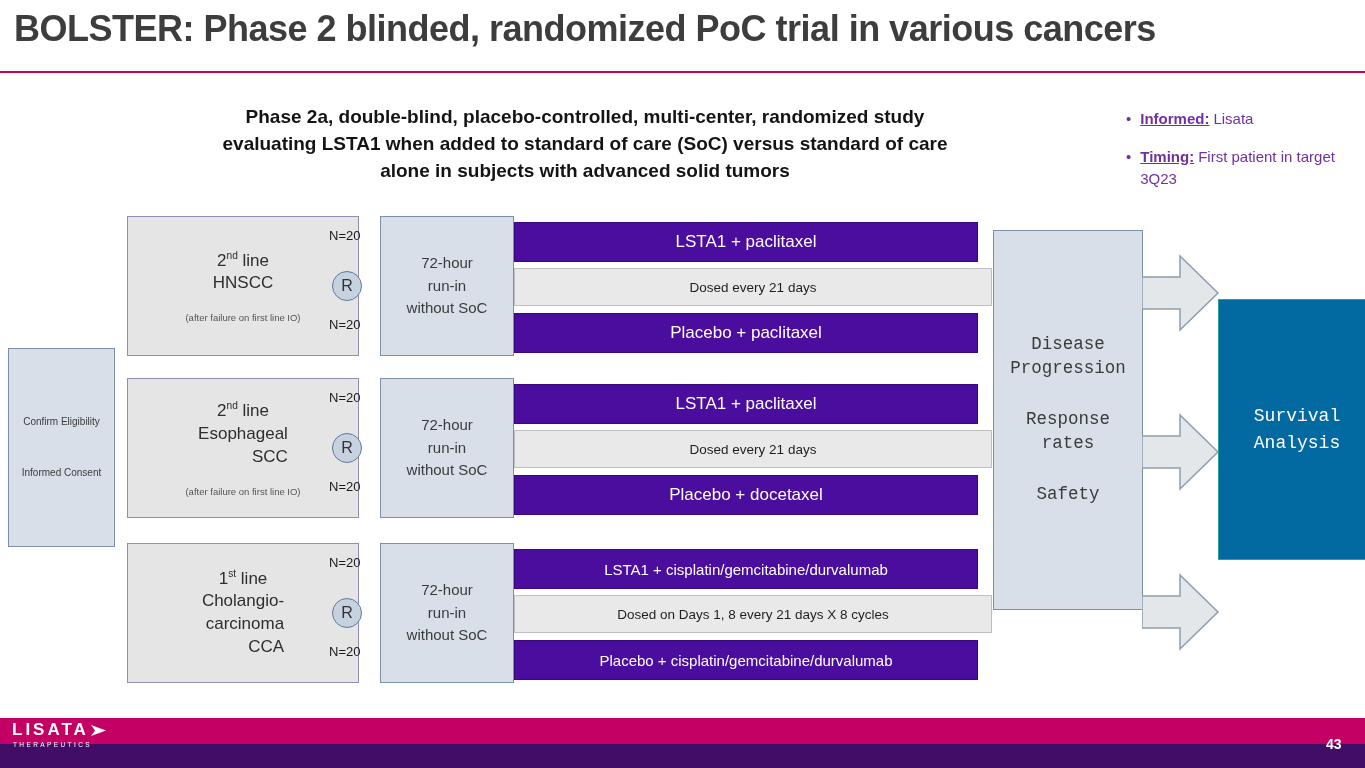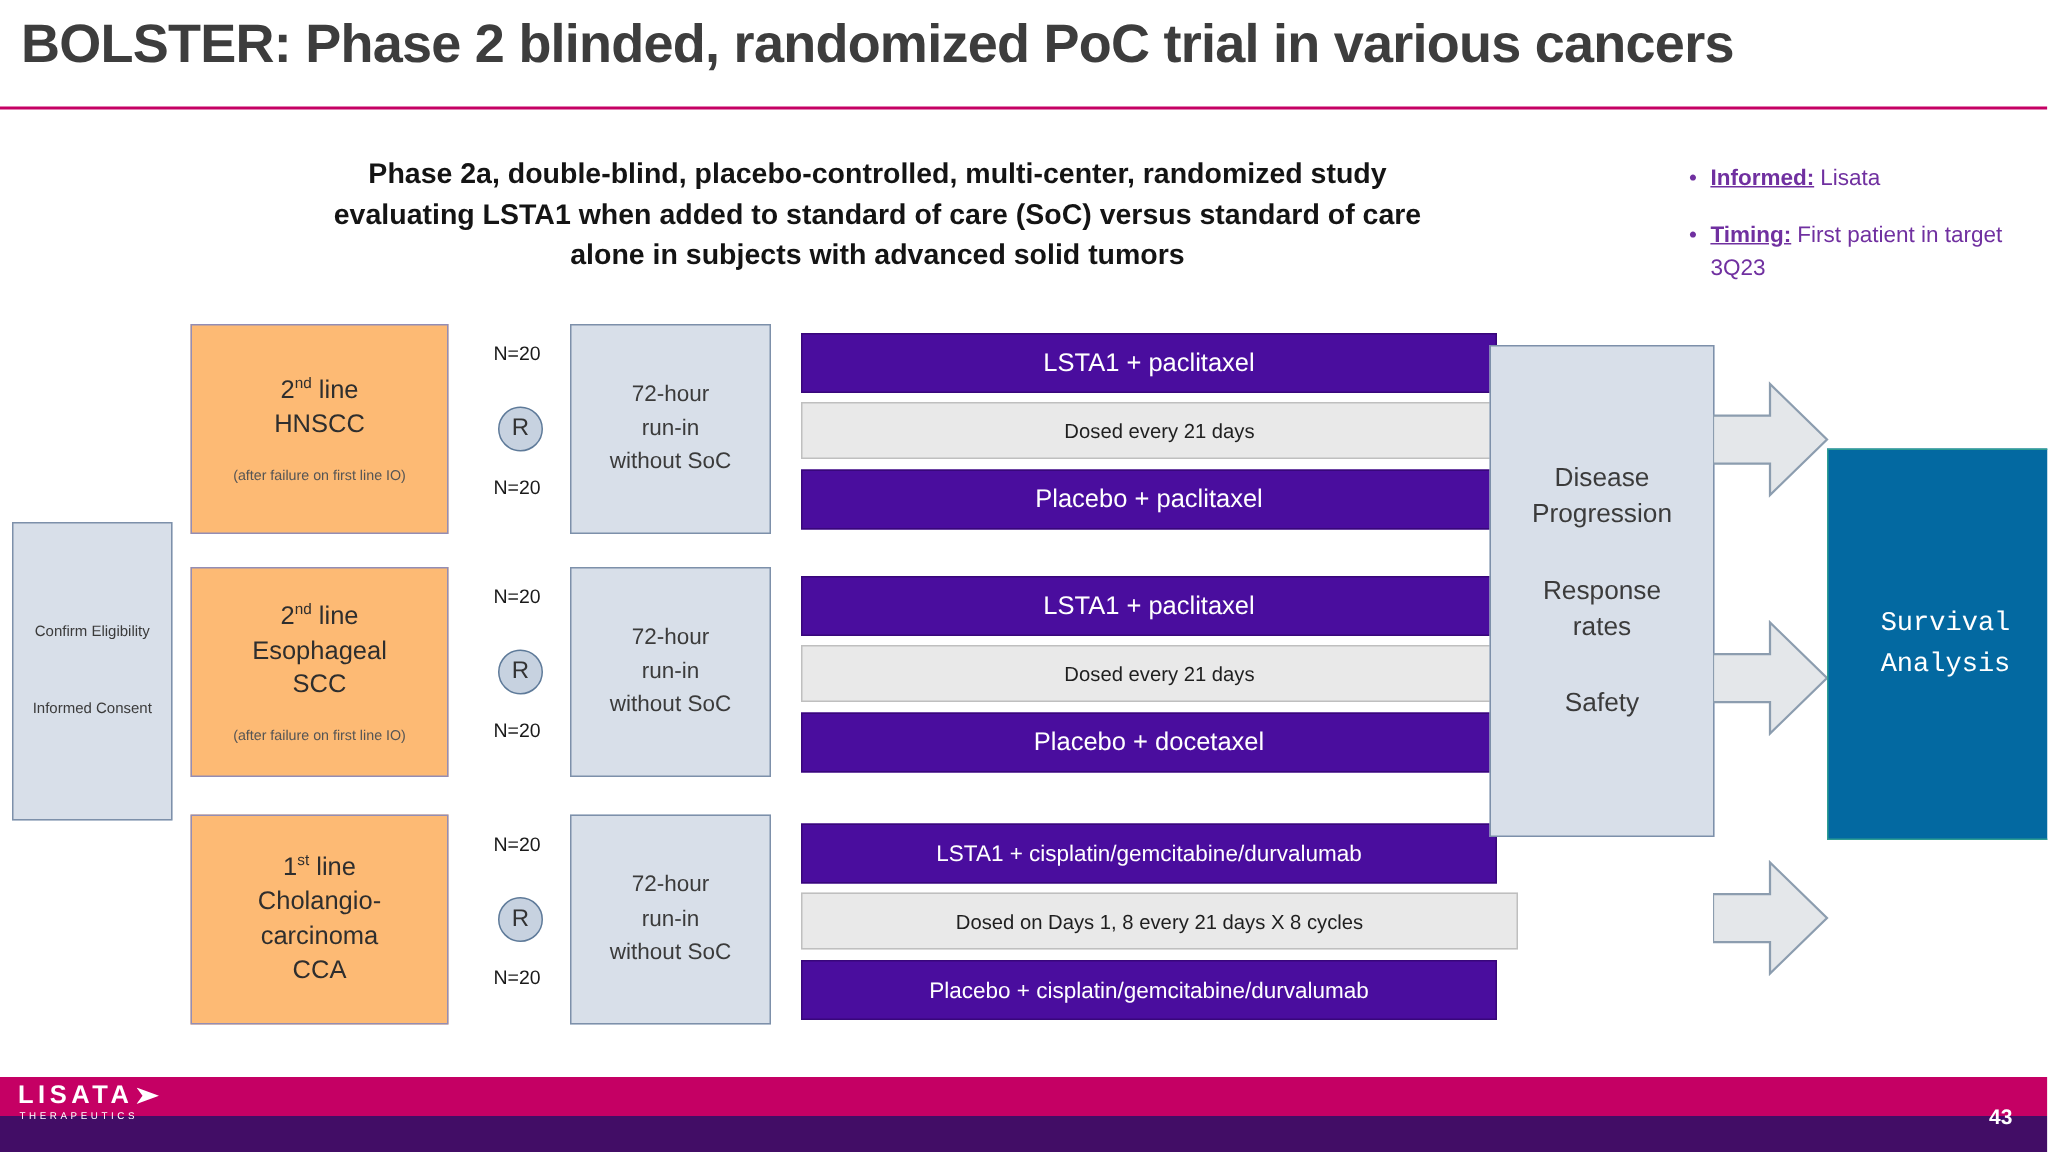--- a/index.html
+++ b/index.html
@@ -30,56 +30,56 @@
   .callout-value { margin-left:4px; }
 
   .bluebox {
     background:#D8DFE9; border:1.5px solid #7D90AA; box-sizing:border-box;
     display:flex; flex-direction:column; align-items:center; justify-content:center;
     text-align:center; color:#3b3b3b;
   }
   .eligibility { left:8px; top:348px; width:107px; height:199px; font-size:10px; gap:36px; line-height:1.45; }
 
   .cohort {
-    left:127px; width:172px; height:140px; background:#fdba74;
+    left:127px; width:232px; height:140px; background:#e5e5e5;
     border:1.5px solid #938DB5; box-sizing:border-box;
     display:flex; flex-direction:column; align-items:center; justify-content:center;
-    text-align:center; color:#2e2e2e;
+    text-align:right; color:#2e2e2e;
   }
   .cohort-line1 { font-size:17px; line-height:1.35; }
   .cohort-line1 sup { font-size:60%; }
   .cohort-name { font-size:17px; line-height:1.35; white-space:pre-line; }
   .cohort-note { font-size:9.5px; color:#555; margin-top:17px; }
   .cohort-note:empty { display:none; }
 
   .nlabel { left:329px; width:46px; font-size:13px; color:#1a1a1a; }
   .rcircle {
     left:332px; width:30px; height:30px; border-radius:50%;
     background:#C7D2E0; border:1.5px solid #5E7A99; box-sizing:border-box;
     display:flex; align-items:center; justify-content:center;
     font-size:16px; color:#333;
   }
 
   .runin { left:380px; width:134px; height:140px; font-size:15px; line-height:1.5; }
 
   .bar {
-    left:534px; box-sizing:border-box;
+    left:514px; box-sizing:border-box;
     display:flex; align-items:center; justify-content:center; text-align:right;
   }
   .bar-purple {
     width:464px; height:40px; background:#4A0D9E; border:1px solid #38077A;
     color:#fff; font-size:17px;
   }
   .bar-purple.small { font-size:15px; }
   .bar-gray {
     width:478px; height:38px; background:#E9E9E9; border:1px solid #BFBFBF;
     color:#1f1f1f; font-size:13.5px;
   }
 
-  .endpoints { left:993px; top:230px; width:150px; height:328px; font-size:17.5px; gap:28px; line-height:1.35; }
+  .endpoints { left:993px; top:230px; width:150px; height:380px; font-size:17.5px; gap:28px; line-height:1.35;font-family:Liberation Mono, monospace; }
 
   .arrow { left:1142px; width:78px; height:80px; }
 
   .survival {
     left:1218px; top:299px; width:158px; height:261px;
     background:#0369a1; border:1px solid #2F9D93; box-sizing:border-box;
     display:flex; align-items:center; justify-content:center; text-align:center;
     color:#fff; font-size:18px; line-height:1.5;font-family:Liberation Mono, monospace;
   }
 

